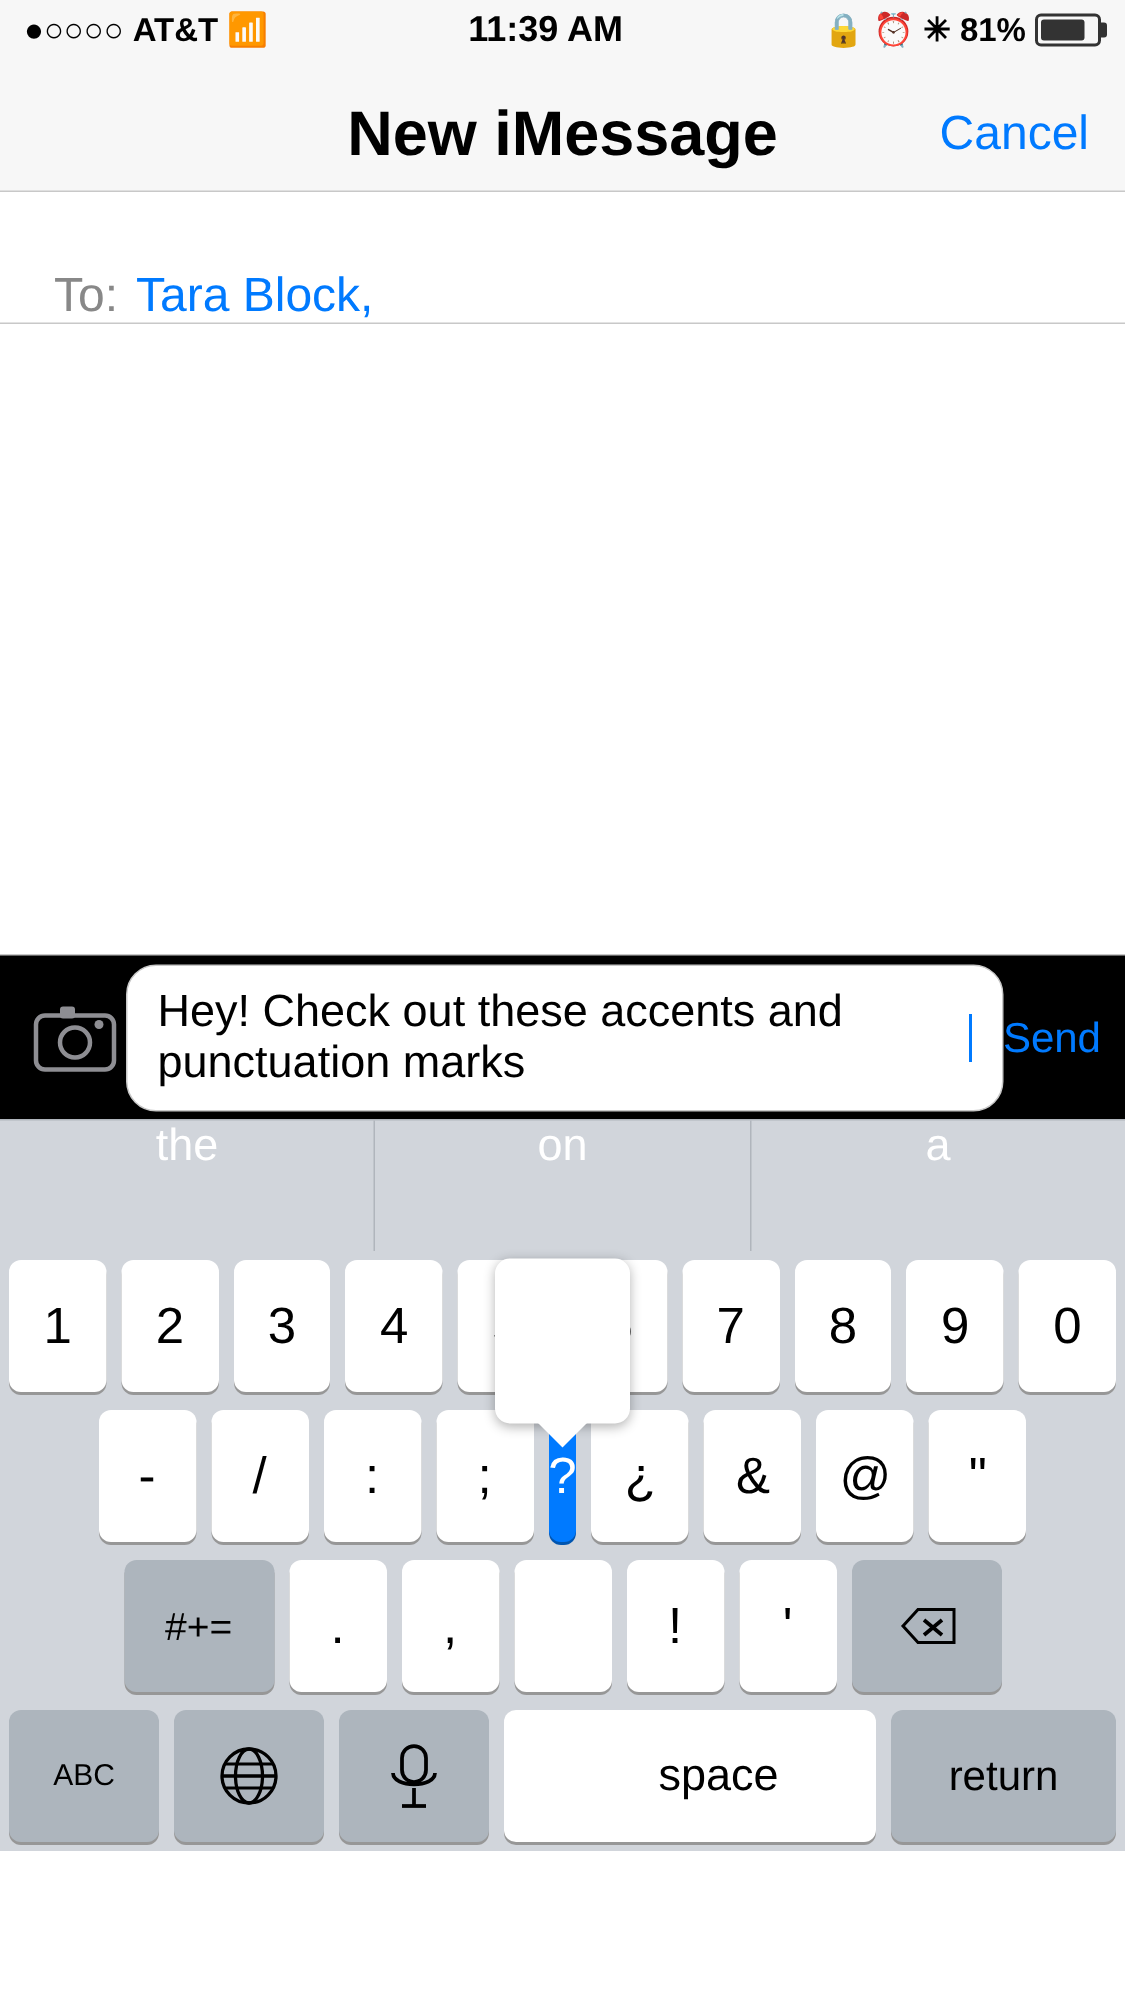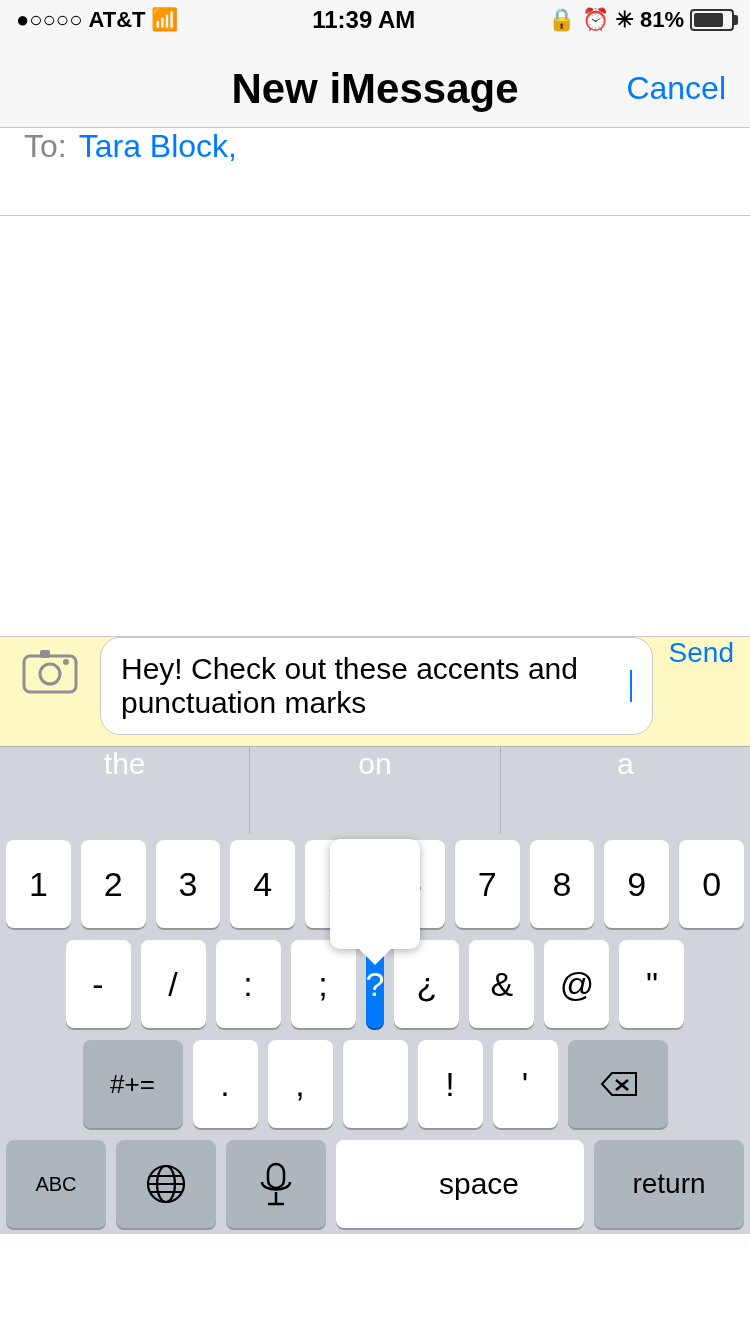--- a/index.html
+++ b/index.html
@@ -91,48 +91,47 @@
       font-size: 32px;
       color: #007aff;
       cursor: pointer;
     }
 
     
     .to-field {
       height: 88px;
       border-bottom: 1px solid #c8c8c8;
       display: flex;
-      align-items: flex-start;
-      padding: 0 24px;
+      align-items: flex-end;
+      padding: 0 36px;
       font-size: 32px;
     }
     .to-label {
       color: #888;
       margin-right: 12px;
     }
     .to-recipient {
       color: #007aff;
     }
 
     
     .message-area {
       flex: 1;
       background: #fff;
       height: 420px;
     }
 
     
     .input-area {
       height: 110px;
-      background: #fef9c3;
+      background: #000000;
       border-top: 1px solid #c8c8c8;
       display: flex;
-      align-items: flex-start;
+      align-items: center;
       padding: 0 16px;
-      gap: 16px;
     }
     .camera-icon-wrap {
       width: 68px;
       height: 68px;
       display: flex;
       align-items: center;
       justify-content: center;
     }
     .camera-icon-svg {
       width: 56px;

